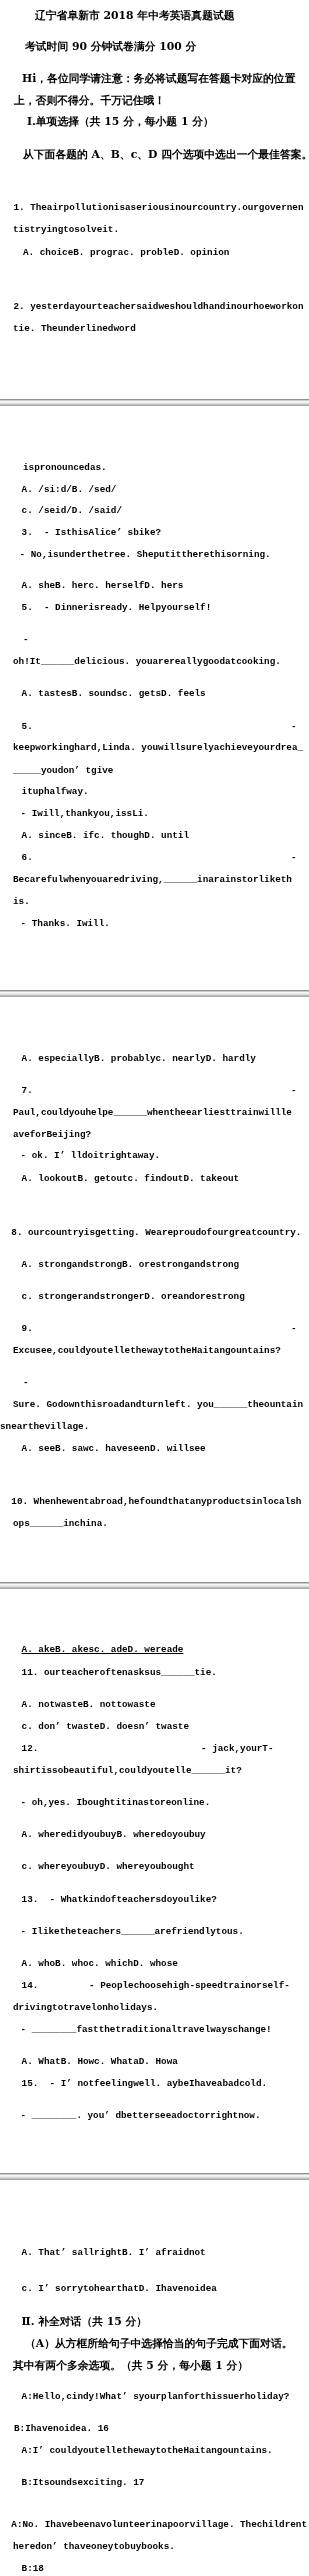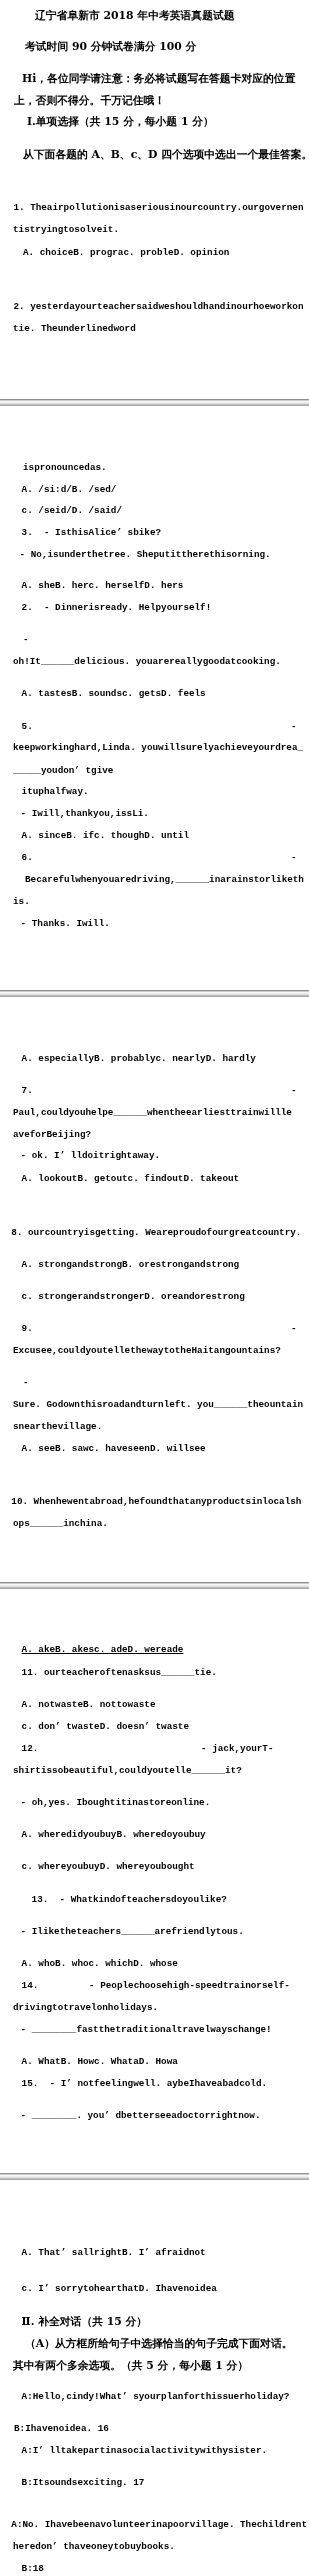--- a/index.html
+++ b/index.html
@@ -57,83 +57,83 @@
       <div class="line en" style="left: 13px; top: 224px;">tistryingtosolveit.</div>
       <div class="line en" style="left: 23px; top: 247px;">A. choiceB. prograc. probleD. opinion</div>
       <div class="line en" style="left: 13.4px; top: 301px;">2. yesterdayourteachersaidweshouldhandinourhoeworkon</div>
       <div class="line en" style="left: 13px; top: 323px;">tie. Theunderlinedword</div>
       <div class="line en" style="left: 23px; top: 462px;">ispronouncedas.</div>
       <div class="line en" style="left: 21.6px; top: 484px;">A. /si:d/B. /sed/</div>
       <div class="line en" style="left: 21.6px; top: 505px;">c. /seid/D. /said/</div>
       <div class="line en" style="left: 21.6px; top: 527px;">3.  - IsthisAlice’ sbike?</div>
       <div class="line en" style="left: 19.6px; top: 549px;">- No,isunderthetree. Sheputittherethisorning.</div>
       <div class="line en" style="left: 21.6px; top: 580px;">A. sheB. herc. herselfD. hers</div>
-      <div class="line en" style="left: 21.6px; top: 602px;">2.  - Dinnerisready. Helpyourself!</div>
+      <div class="line en" style="left: 21.6px; top: 602px;">5.  - Dinnerisready. Helpyourself!</div>
       <div class="line en" style="left: 23px; top: 634px;">-</div>
       <div class="line en" style="left: 13px; top: 656px;">oh!It______delicious. youarereallygoodatcooking.</div>
       <div class="line en" style="left: 21.6px; top: 688px;">A. tastesB. soundsc. getsD. feels</div>
       <div class="line en" style="left: 21.6px; top: 721px;">5.</div>
       <div class="line en" style="left: 291px; top: 721px;">-</div>
       <div class="line en" style="left: 13px; top: 742px;">keepworkinghard,Linda. youwillsurelyachieveyourdrea_</div>
       <div class="line en" style="left: 13px; top: 765px;">_____youdon’ tgive</div>
       <div class="line en" style="left: 21.6px; top: 786px;">ituphalfway.</div>
       <div class="line en" style="left: 20.6px; top: 808px;">- Iwill,thankyou,issLi.</div>
       <div class="line en" style="left: 21.6px; top: 830px;">A. sinceB. ifc. thoughD. until</div>
       <div class="line en" style="left: 21.6px; top: 852px;">6.</div>
       <div class="line en" style="left: 291px; top: 852px;">-</div>
-      <div class="line en" style="left: 25px; top: 874px;">Becarefulwhenyouaredriving,______inarainstorliketh</div>
+      <div class="line en" style="left: 13px; top: 874px;">Becarefulwhenyouaredriving,______inarainstorliketh</div>
       <div class="line en" style="left: 13px; top: 896px;">is.</div>
       <div class="line en" style="left: 20.6px; top: 918px;">- Thanks. Iwill.</div>
       <div class="line en" style="left: 21.6px; top: 1053px;">A. especiallyB. probablyc. nearlyD. hardly</div>
       <div class="line en" style="left: 21.6px; top: 1085px;">7.</div>
       <div class="line en" style="left: 291px; top: 1085px;">-</div>
       <div class="line en" style="left: 13px; top: 1107px;">Paul,couldyouhelpe______whentheearliesttrainwillle</div>
       <div class="line en" style="left: 13px; top: 1129px;">aveforBeijing?</div>
       <div class="line en" style="left: 20.6px; top: 1150px;">- ok. I’ lldoitrightaway.</div>
       <div class="line en" style="left: 21.6px; top: 1173px;">A. lookoutB. getoutc. findoutD. takeout</div>
       <div class="line en" style="left: 11.3px; top: 1227px;">8. ourcountryisgetting. Weareproudofourgreatcountry.</div>
       <div class="line en" style="left: 21.6px; top: 1259px;">A. strongandstrongB. orestrongandstrong</div>
       <div class="line en" style="left: 21.6px; top: 1291px;">c. strongerandstrongerD. oreandorestrong</div>
       <div class="line en" style="left: 21.6px; top: 1323px;">9.</div>
       <div class="line en" style="left: 291px; top: 1323px;">-</div>
       <div class="line en" style="left: 13px; top: 1345px;">Excusee,couldyoutellethewaytotheHaitangountains?</div>
       <div class="line en" style="left: 23px; top: 1377px;">-</div>
       <div class="line en" style="left: 13px; top: 1399px;">Sure. Godownthisroadandturnleft. you______theountain</div>
-      <div class="line en" style="left: 13px; top: 1421px;">snearthevillage.</div>
+      <div class="line en" style="left: 0; top: 1421px;">snearthevillage.</div>
       <div class="line en" style="left: 21.6px; top: 1443px;">A. seeB. sawc. haveseenD. willsee</div>
       <div class="line en" style="left: 11.3px; top: 1496px;">10. Whenhewentabroad,hefoundthatanyproductsinlocalsh</div>
       <div class="line en" style="left: 13px; top: 1518px;">ops______inchina.</div>
       <div class="line en" style="left: 21.6px; top: 1644px; text-decoration: underline;">A. akeB. akesc. adeD. wereade</div>
       <div class="line en" style="left: 21.6px; top: 1667px;">11. ourteacheroftenasksus______tie.</div>
       <div class="line en" style="left: 21.6px; top: 1699px;">A. notwasteB. nottowaste</div>
       <div class="line en" style="left: 21.6px; top: 1721px;">c. don’ twasteD. doesn’ twaste</div>
       <div class="line en" style="left: 21.6px; top: 1743px;">12.</div>
       <div class="line en" style="left: 201px; top: 1743px; text-align: right;">- jack,yourT-</div>
       <div class="line en" style="left: 13px; top: 1765px;">shirtissobeautiful,couldyoutelle______it?</div>
       <div class="line en" style="left: 20.6px; top: 1797px;">- oh,yes. Iboughtitinastoreonline.</div>
       <div class="line en" style="left: 21.6px; top: 1829px;">A. wheredidyoubuyB. wheredoyoubuy</div>
       <div class="line en" style="left: 21.6px; top: 1861px;">c. whereyoubuyD. whereyoubought</div>
-      <div class="line en" style="left: 21.6px; top: 1894px; margin-left: 10px;">13.  - Whatkindofteachersdoyoulike?</div>
+      <div class="line en" style="left: 21.6px; top: 1894px;">13.  - Whatkindofteachersdoyoulike?</div>
       <div class="line en" style="left: 20.6px; top: 1926px;">- Iliketheteachers______arefriendlytous.</div>
       <div class="line en" style="left: 21.6px; top: 1958px;">A. whoB. whoc. whichD. whose</div>
       <div class="line en" style="left: 21.6px; top: 1980px;">14.</div>
       <div class="line en" style="left: 89px; top: 1980px;">- Peoplechoosehigh-speedtrainorself-</div>
       <div class="line en" style="left: 13px; top: 2002px;">drivingtotravelonholidays.</div>
       <div class="line en" style="left: 20.6px; top: 2024px;">- ________fastthetraditionaltravelwayschange!</div>
       <div class="line en" style="left: 21.6px; top: 2056px;">A. WhatB. Howc. WhataD. Howa</div>
       <div class="line en" style="left: 21.6px; top: 2078px;">15.  - I’ notfeelingwell. aybeIhaveabadcold.</div>
       <div class="line en" style="left: 20.6px; top: 2110px;">- ________. you’ dbetterseeadoctorrightnow.</div>
       <div class="line en" style="left: 21.6px; top: 2247px;">A. That’ sallrightB. I’ afraidnot</div>
       <div class="line en" style="left: 21.6px; top: 2283px;">c. I’ sorrytohearthatD. Ihavenoidea</div>
       <div class="line cn" style="left: 21.6px; top: 2315px;">Ⅱ. 补全对话（共 15 分）</div>
       <div class="line cn" style="left: 25px; top: 2337px;">（A）从方框所给句子中选择恰当的句子完成下面对话。</div>
       <div class="line cn" style="left: 13px; top: 2359px;">其中有两个多余选项。（共 5 分，每小题 1 分）</div>
       <div class="line en" style="left: 21.6px; top: 2391px;">A:Hello,cindy!What’ syourplanforthissuerholiday?</div>
       <div class="line en" style="left: 14px; top: 2423px;">B:Ihavenoidea. 16</div>
-      <div class="line en" style="left: 21.6px; top: 2445px;">A:I’ lltakepartinasocialactivitywithysister.</div>
+      <div class="line en" style="left: 21.6px; top: 2445px;">A:I’ couldyoutellethewaytotheHaitangountains.</div>
       <div class="line en" style="left: 21.6px; top: 2477px;">B:Itsoundsexciting. 17</div>
       <div class="line en" style="left: 11.3px; top: 2519px;">A:No. Ihavebeenavolunteerinapoorvillage. Thechildrent</div>
       <div class="line en" style="left: 13px; top: 2541px;">heredon’ thaveoneytobuybooks.</div>
       <div class="line en" style="left: 21.6px; top: 2563px;">B:18</div>
     </div>
   <div id="dividers-container">
       <div class="page-divider" style="top: 399px;"></div>
       <div class="page-divider" style="top: 990px;"></div>
       <div class="page-divider" style="top: 1582px;"></div>
       <div class="page-divider" style="top: 2173px;"></div>

